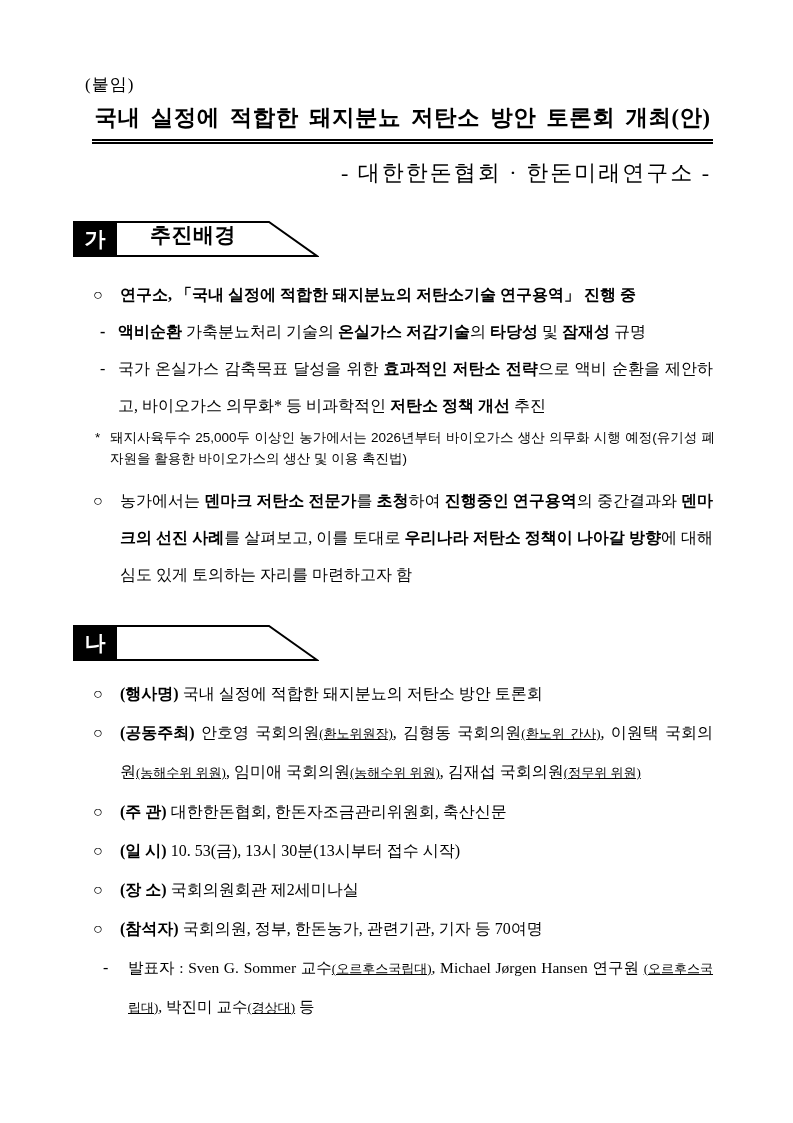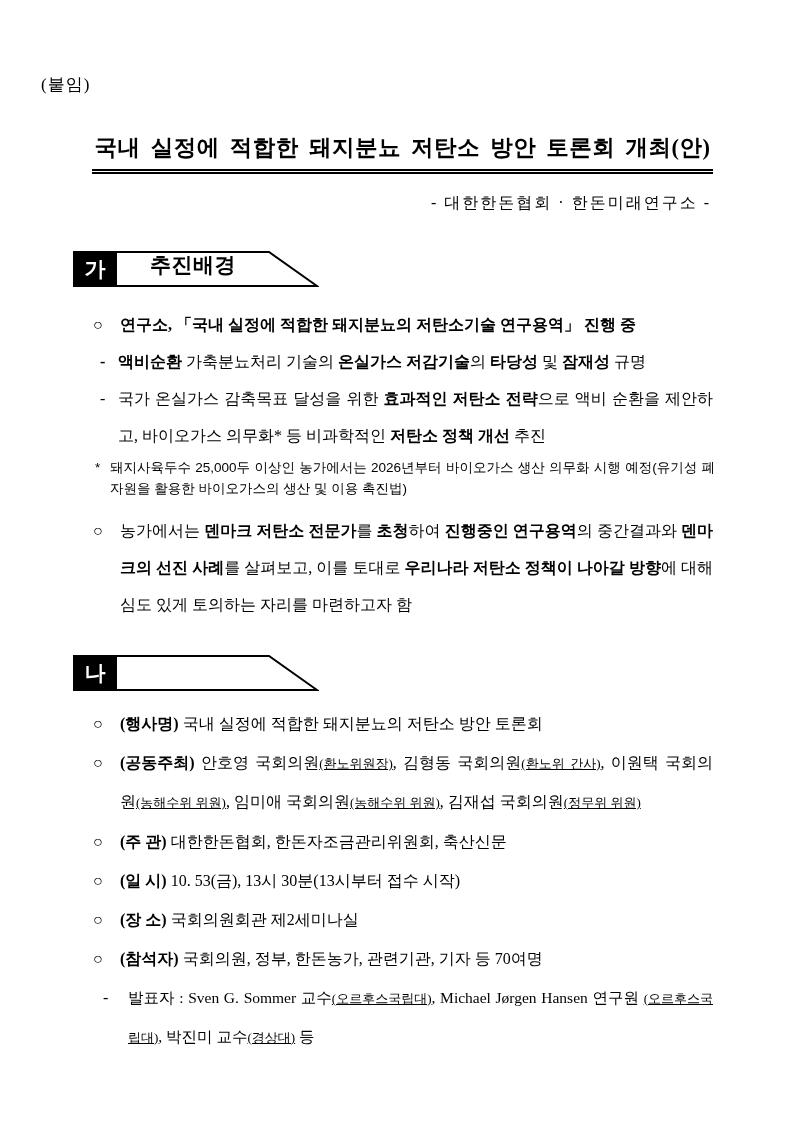--- a/index.html
+++ b/index.html
@@ -10,42 +10,42 @@
     background: #ffffff;
     color: #000000;
     font-family: "Liberation Serif", "DejaVu Serif", serif;
     box-sizing: border-box;
     padding-top: 74px;
     overflow: hidden;
     margin: 0 auto;
   }
 
   .attach-label {
-    margin-left: 41px;
+    margin-left: 85px;
     font-size: 17px;
     line-height: 22px;
     letter-spacing: 1px;
   }
 
-  .title-wrap { text-align: center; margin-top: 36px; padding-left: 12px; }
+  .title-wrap { text-align: center; margin-top: 6px; padding-left: 12px; }
   .doc-title {
     display: inline-block;
     font-size: 22.5px;
     font-weight: bold;
     line-height: 32px;
     letter-spacing: 0.5px;
     word-spacing: 4px;
     padding: 0 3px 5px 3px;
     border-bottom: 5px double #000;
   }
 
   .byline {
     margin: 18px 82px 0 16px;
     text-align: right;
-    font-size: 16px;
+    font-size: 22px;
     line-height: 22px;
     letter-spacing: 2px;
   }
 
   
   .sec-header {
     position: relative;
     width: 246px;
     height: 36px;
     margin-left: 73px;

